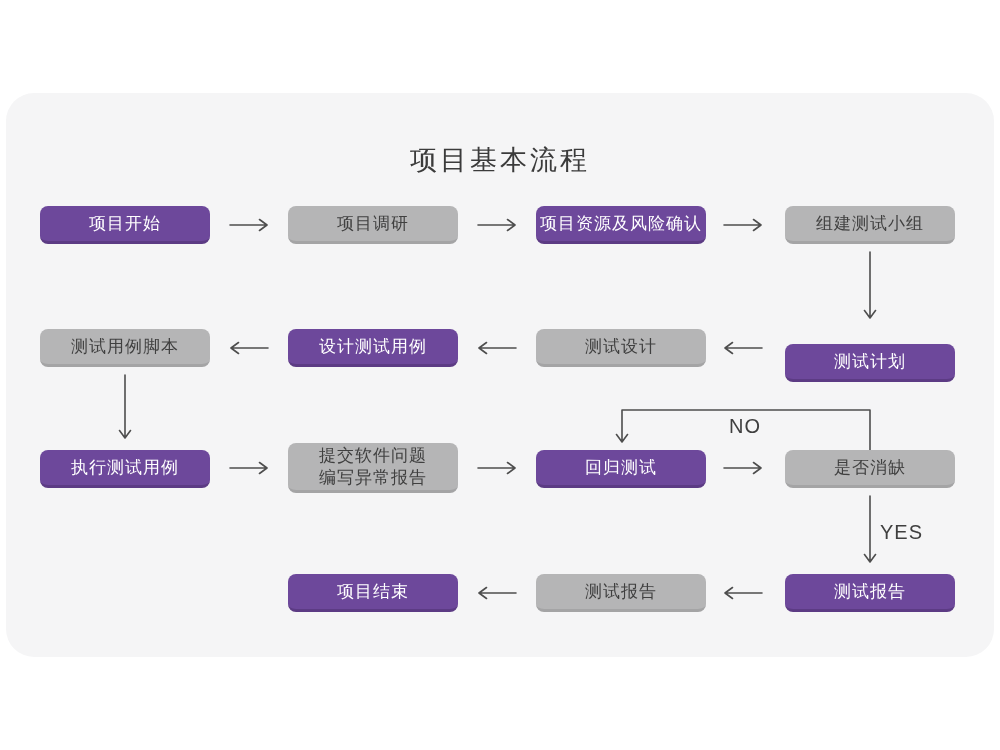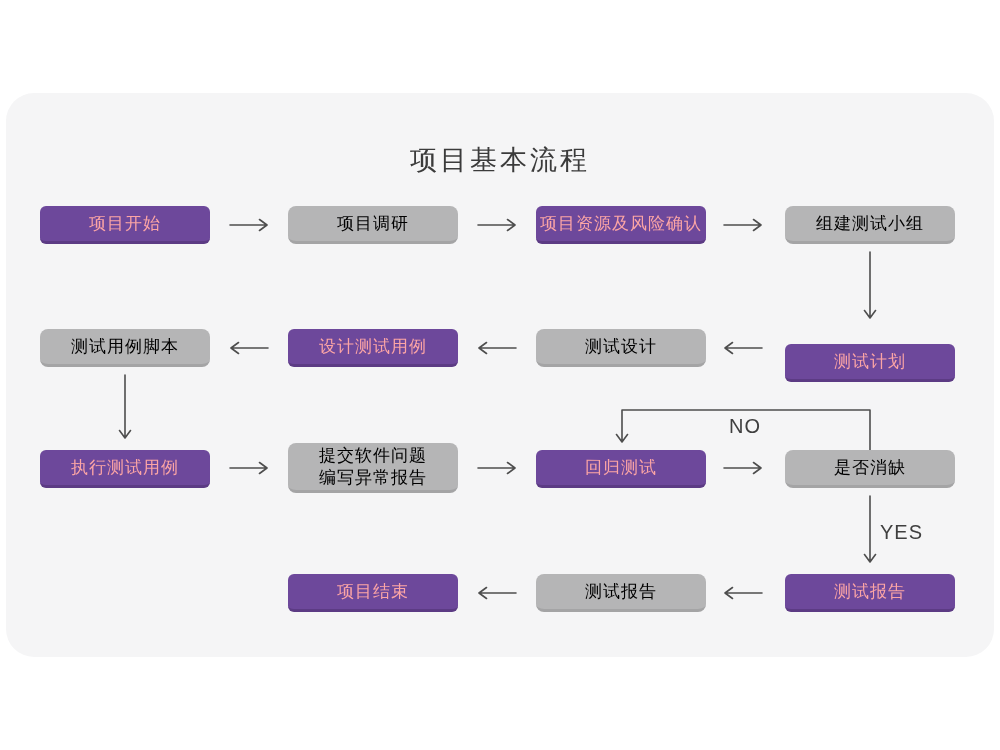--- a/index.html
+++ b/index.html
@@ -19,27 +19,26 @@
   }
   .node{
     position:absolute;width:170px;height:38px;box-sizing:border-box;
     display:flex;align-items:center;justify-content:center;
     border-radius:8px;font-size:17px;letter-spacing:1px;
     text-align:center;white-space:pre-line;line-height:1.25;
   }
   .node.purple{
     background:var(--purple,#6d489b);
     border-bottom:3px solid var(--purple-dark,#5c3b84);
-    color:#fca5a5;
-    border-radius:6px;
+    color:#ffffff;
   }
   .node.gray{
     background:var(--gray,#b5b5b6);
     border-bottom:3px solid var(--gray-dark,#a4a4a5);
-    color:#000000;
+    color:#404040;
   }
   .node.tall{height:50px;}
   svg.edges{position:absolute;left:0;top:0;width:1000px;height:750px;pointer-events:none;}
   svg.edges path{stroke:var(--arrow,#4e4e4e);stroke-width:1.6;fill:none;stroke-linecap:round;stroke-linejoin:round;}
   .edge-label{
     position:absolute;font-size:20px;color:#3f3f3f;letter-spacing:1px;
   }
   .label-no{left:705px;top:415px;width:80px;text-align:center;}
   .label-yes{left:880px;top:521px;}
 </style>

